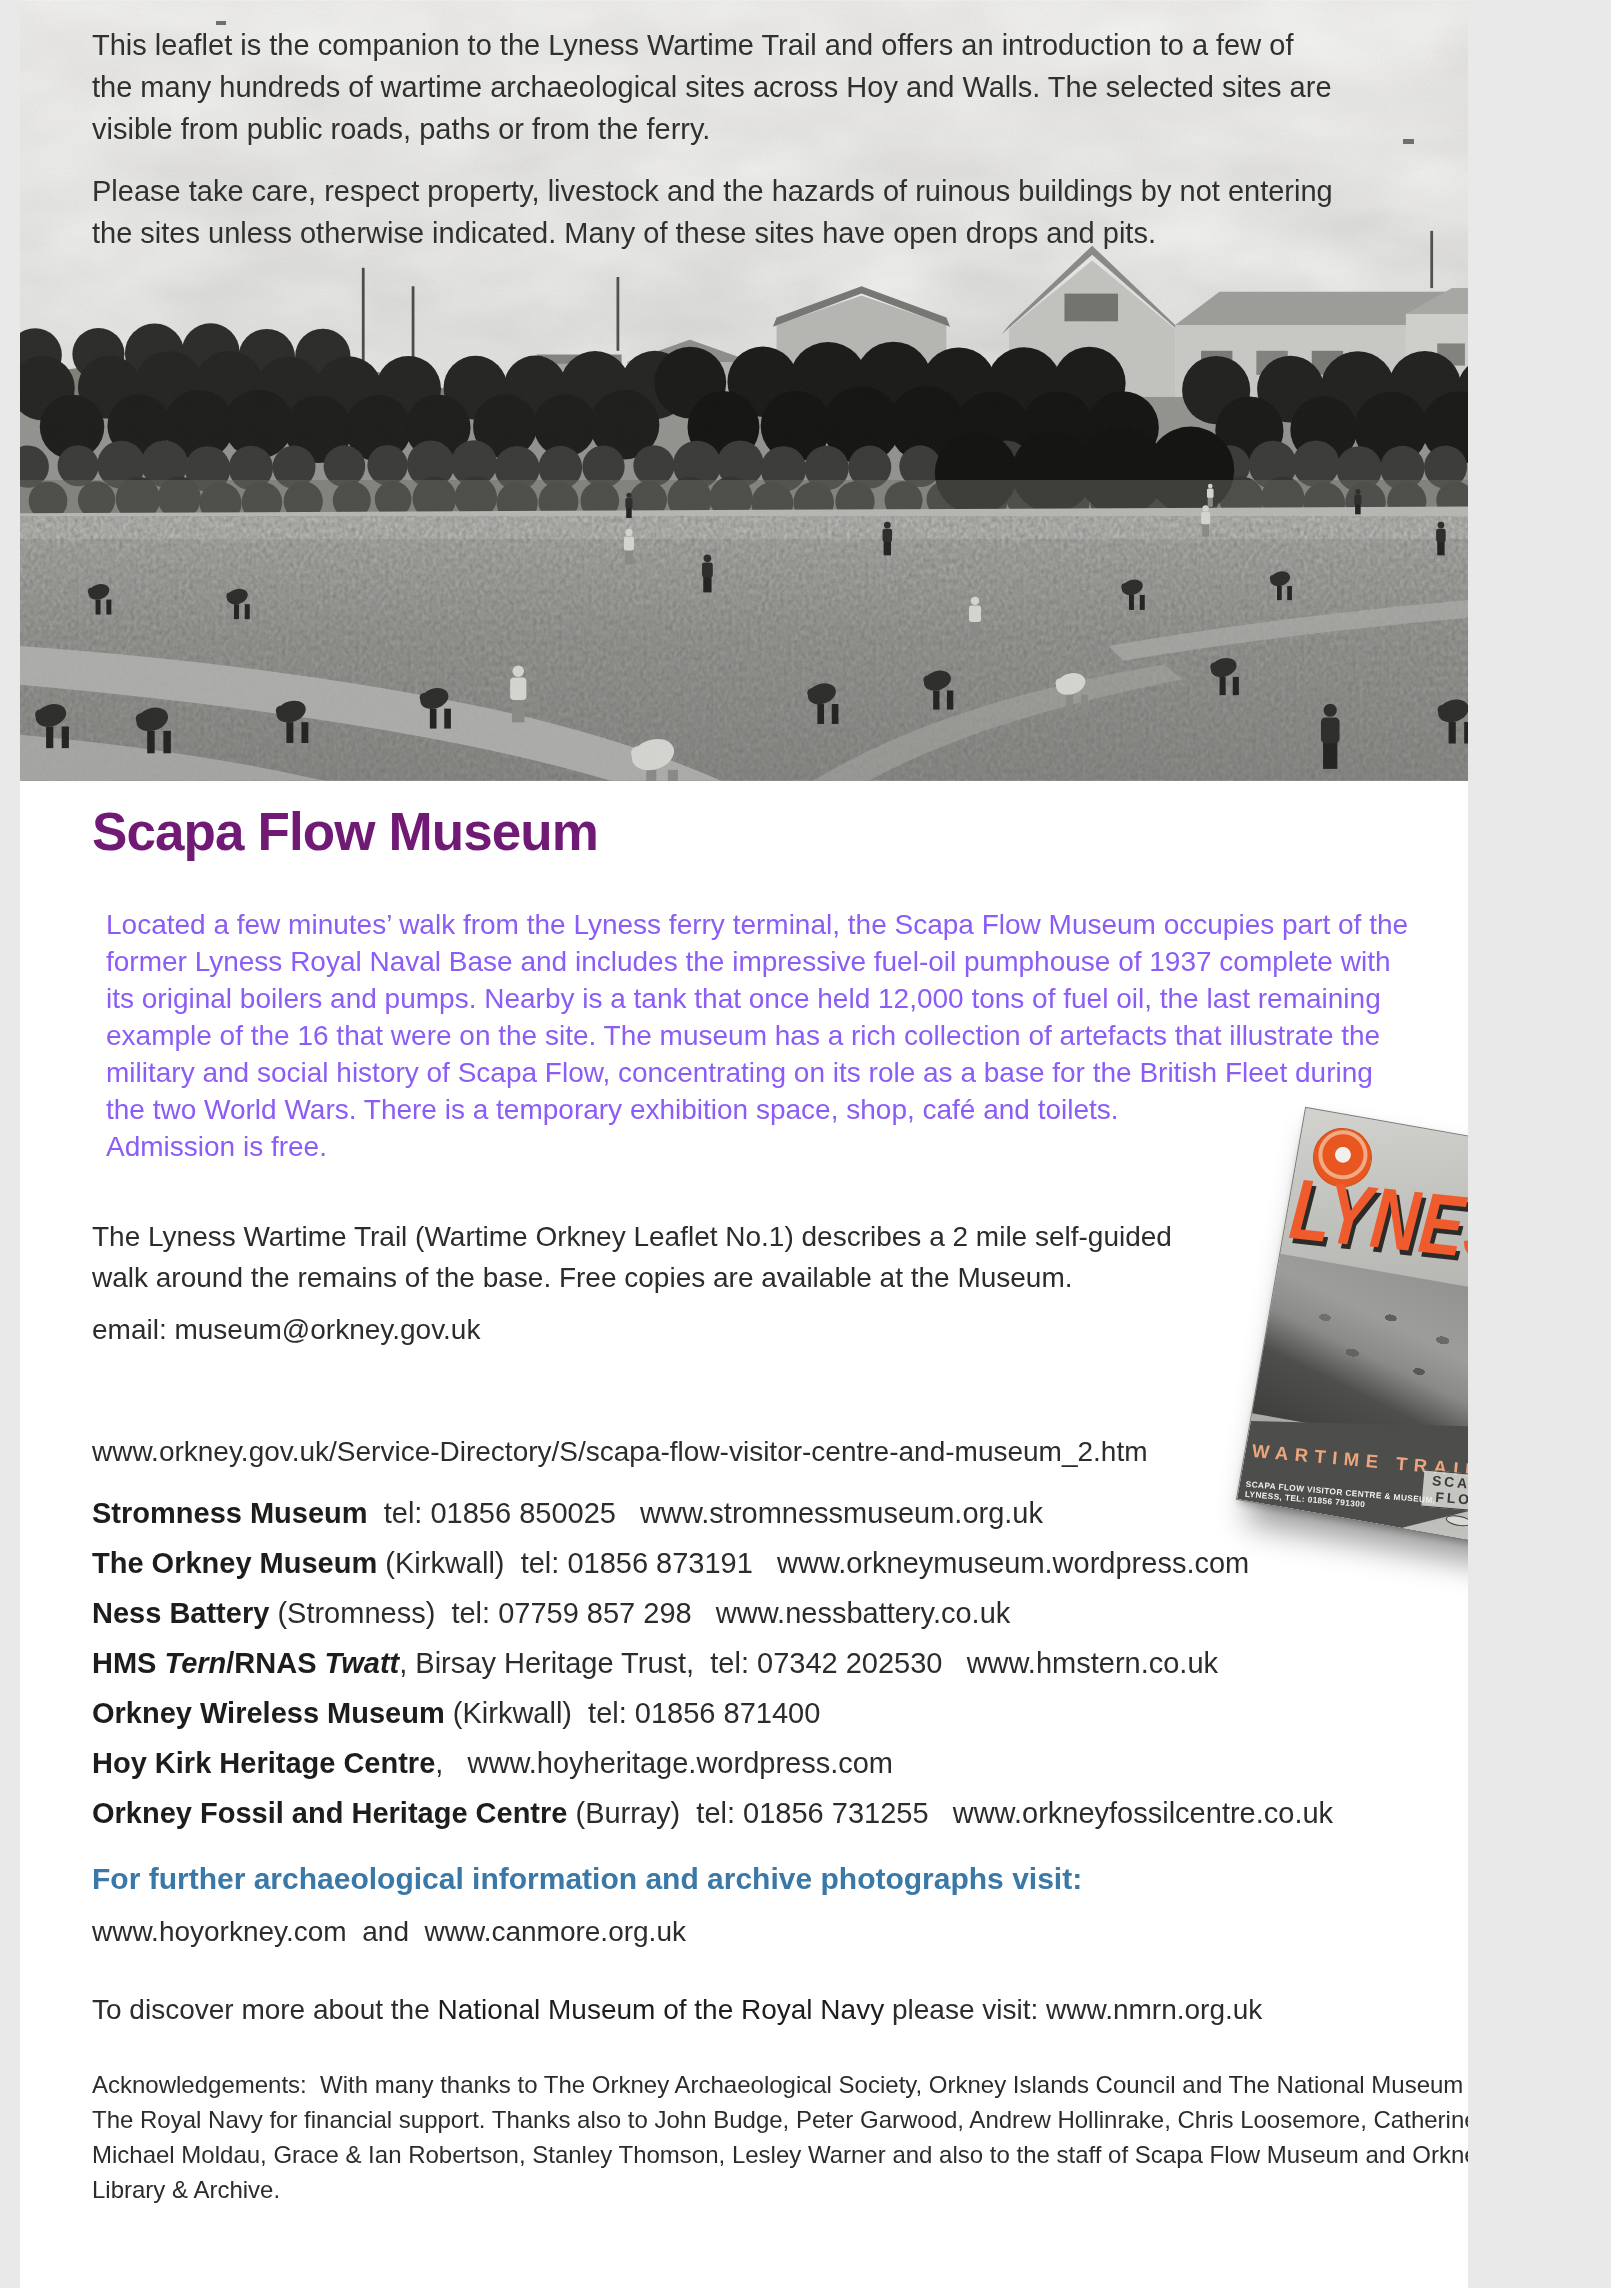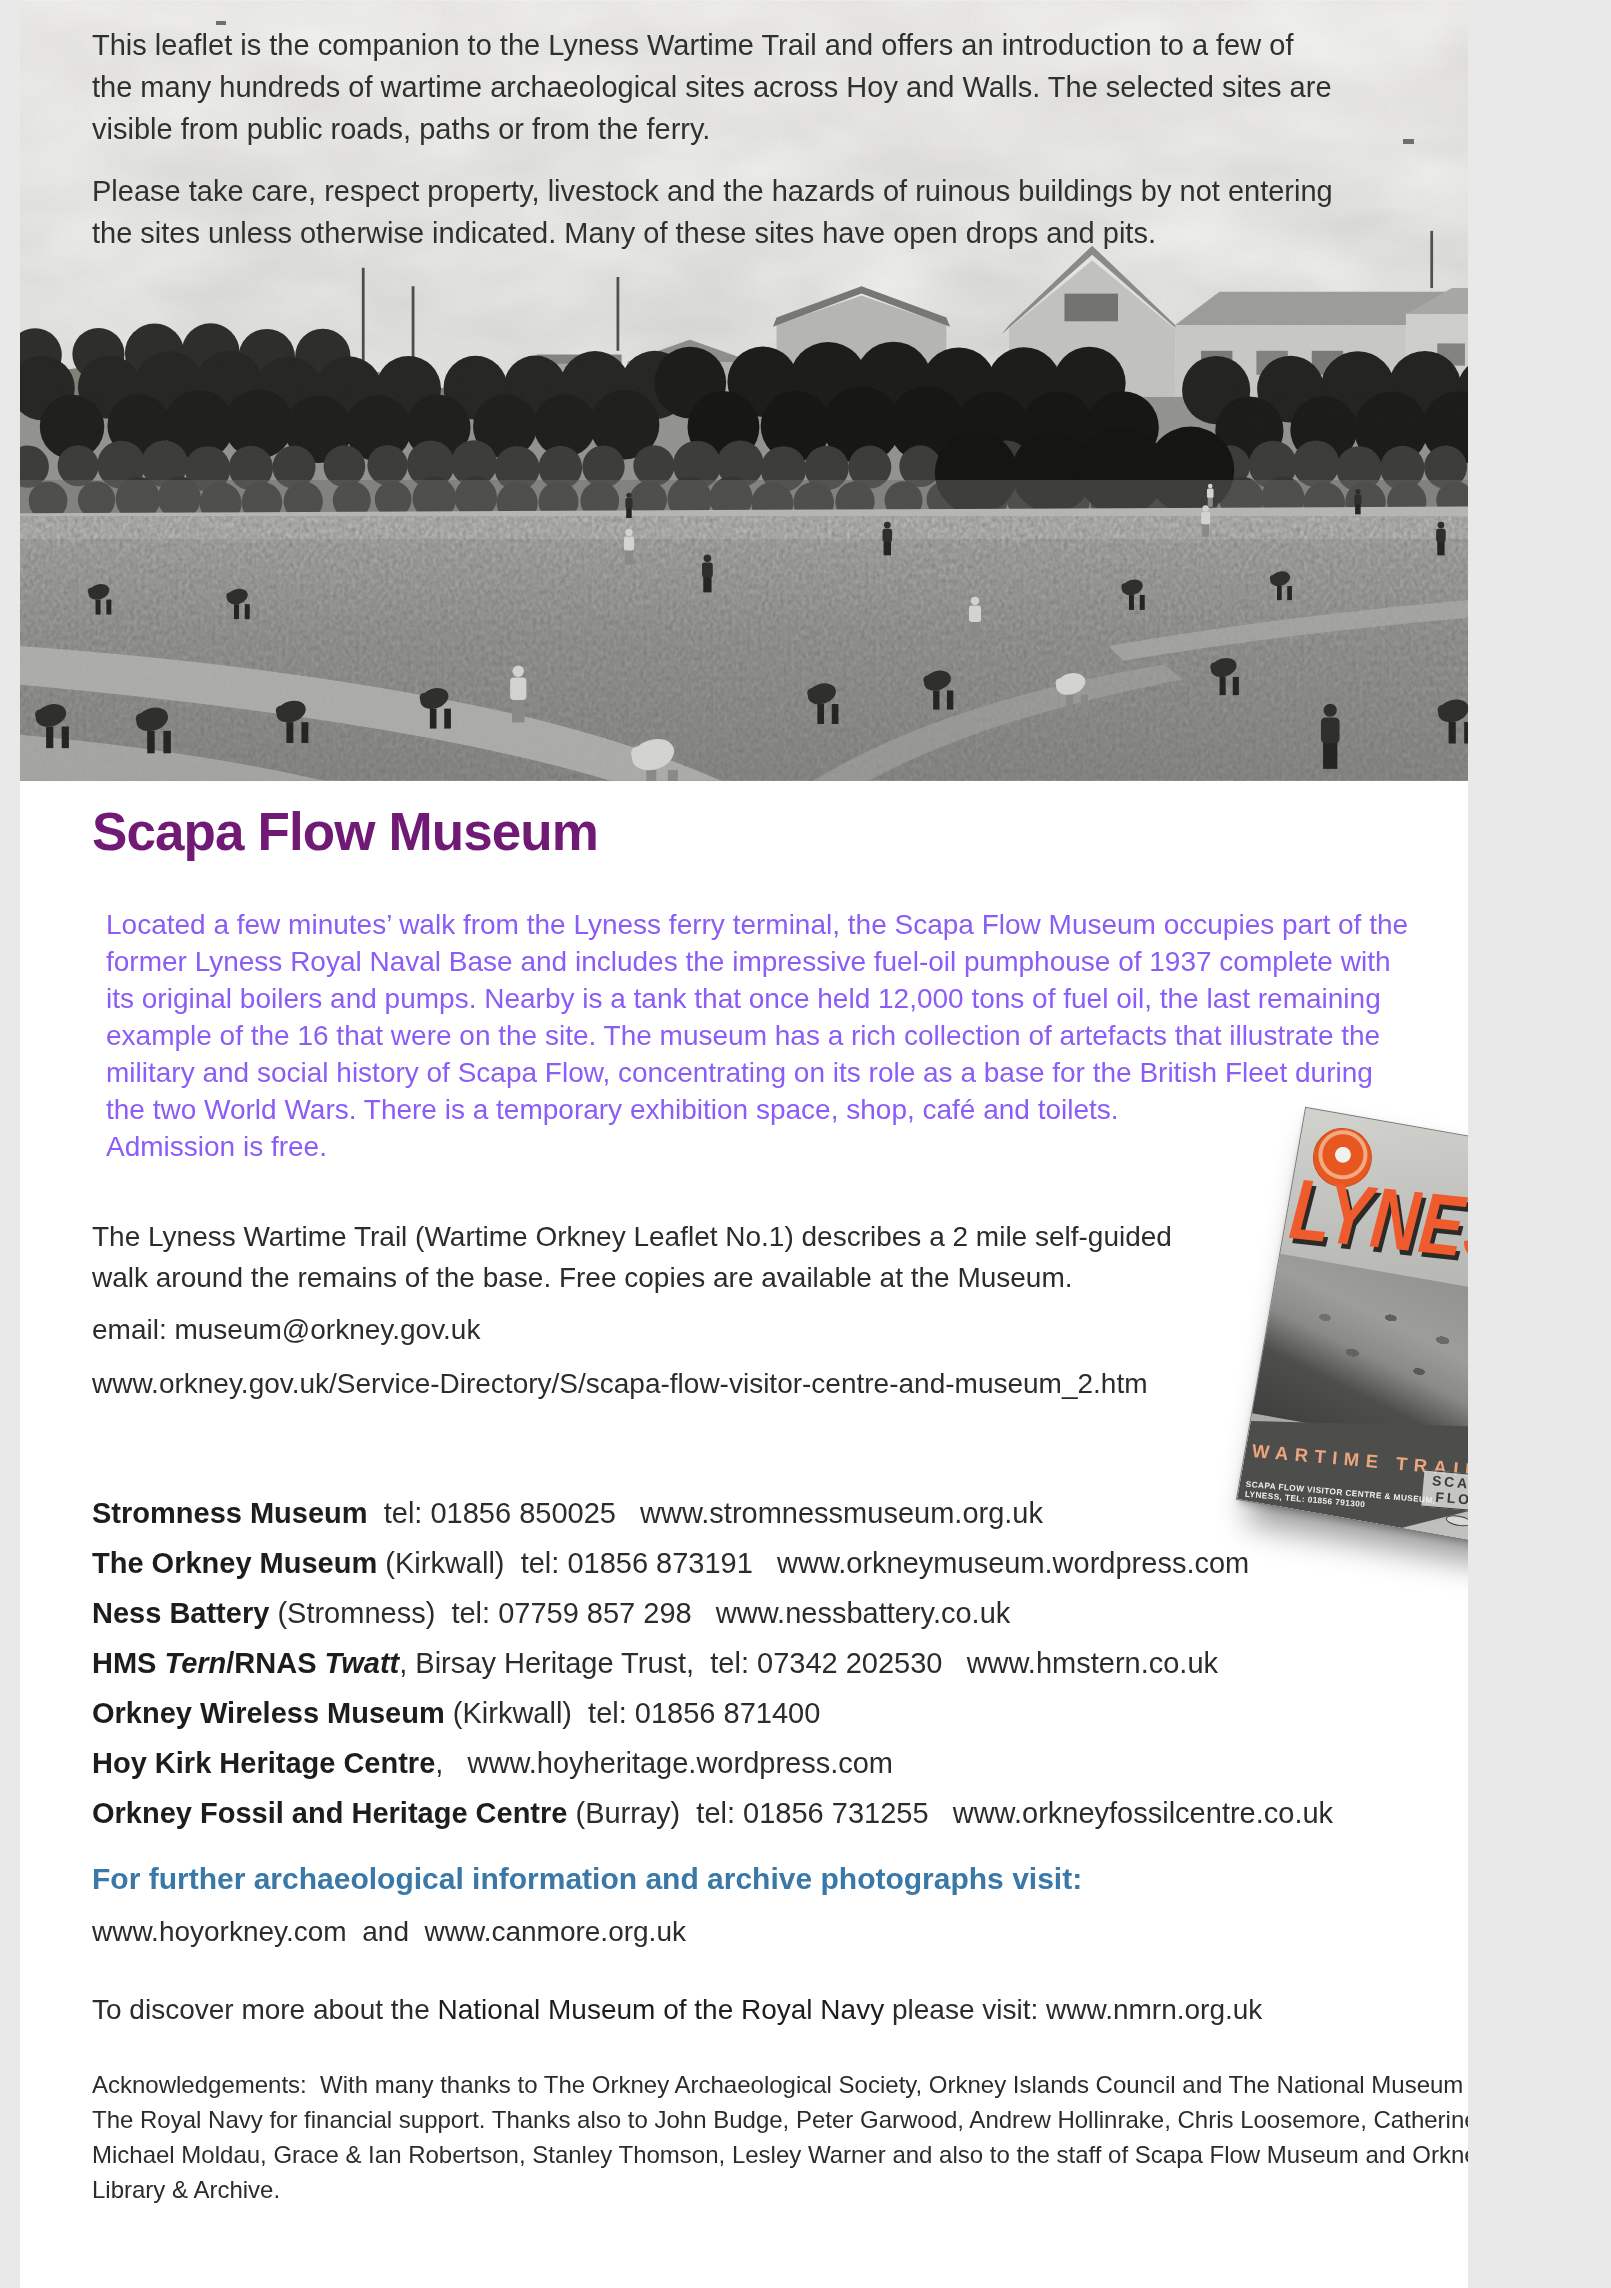--- a/index.html
+++ b/index.html
@@ -434,21 +434,21 @@
   <div class="abs intro prewrap" style="top:170px">Please take care, respect property, livestock and the hazards of ruinous buildings by not entering<br>the sites unless otherwise indicated. Many of these sites have open drops and pits.</div>
 
 
   <h1 class="abs h1" style="color:#701a75;margin:0">Scapa Flow Museum</h1>
 
   <div class="abs body-par prewrap" style="top:906px;width:1403px">Located a few minutes’ walk from the Lyness ferry terminal, the Scapa Flow Museum occupies part of the<br>former Lyness Royal Naval Base and includes the impressive fuel-oil pumphouse of 1937 complete with<br>its original boilers and pumps. Nearby is a tank that once held 12,000 tons of fuel oil, the last remaining<br>example of the 16 that were on the site. The museum has a rich collection of artefacts that illustrate the<br>military and social history of Scapa Flow, concentrating on its role as a base for the British Fleet during<br>the two World Wars. There is a temporary exhibition space, shop, café and toilets.<br>Admission is free.</div>
 
   <div class="abs trail-par prewrap" style="top:1216px;width:1237px">The Lyness Wartime Trail (Wartime Orkney Leaflet No.1) describes a 2 mile self-guided<br>walk around the remains of the base. Free copies are available at the Museum.</div>
 
   <div class="abs plain-line" style="top:1314px">email: museum@orkney.gov.uk</div>
-  <div class="abs plain-line" style="top:1368px">www.orkney.gov.uk/Service-Directory/S/scapa-flow-visitor-centre-and-museum_2.htm</div>
+  <div class="abs plain-line" style="top:1436px">www.orkney.gov.uk/Service-Directory/S/scapa-flow-visitor-centre-and-museum_2.htm</div>
 
 
   <div class="abs exhibits" id="exhibit-list">
       <div class="exhibit-line"><span class="b ">Stromness Museum</span><span class="">  tel: 01856 850025   www.stromnessmuseum.org.uk</span></div>
       <div class="exhibit-line"><span class="b ">The Orkney Museum</span><span class=""> (Kirkwall)  tel: 01856 873191   www.orkneymuseum.wordpress.com</span></div>
       <div class="exhibit-line"><span class="b ">Ness Battery</span><span class=""> (Stromness)  tel: 07759 857 298   www.nessbattery.co.uk</span></div>
       <div class="exhibit-line"><span class="b ">HMS </span><span class="b i">Tern</span><span class="b ">/RNAS </span><span class="b i">Twatt</span><span class="">, Birsay Heritage Trust,  tel: 07342 202530   www.hmstern.co.uk</span></div>
       <div class="exhibit-line"><span class="b ">Orkney Wireless Museum</span><span class=""> (Kirkwall)  tel: 01856 871400</span></div>
       <div class="exhibit-line"><span class="b ">Hoy Kirk Heritage Centre</span><span class="">,   www.hoyheritage.wordpress.com</span></div>
       <div class="exhibit-line"><span class="b ">Orkney Fossil and Heritage Centre</span><span class=""> (Burray)  tel: 01856 731255   www.orkneyfossilcentre.co.uk</span></div>

